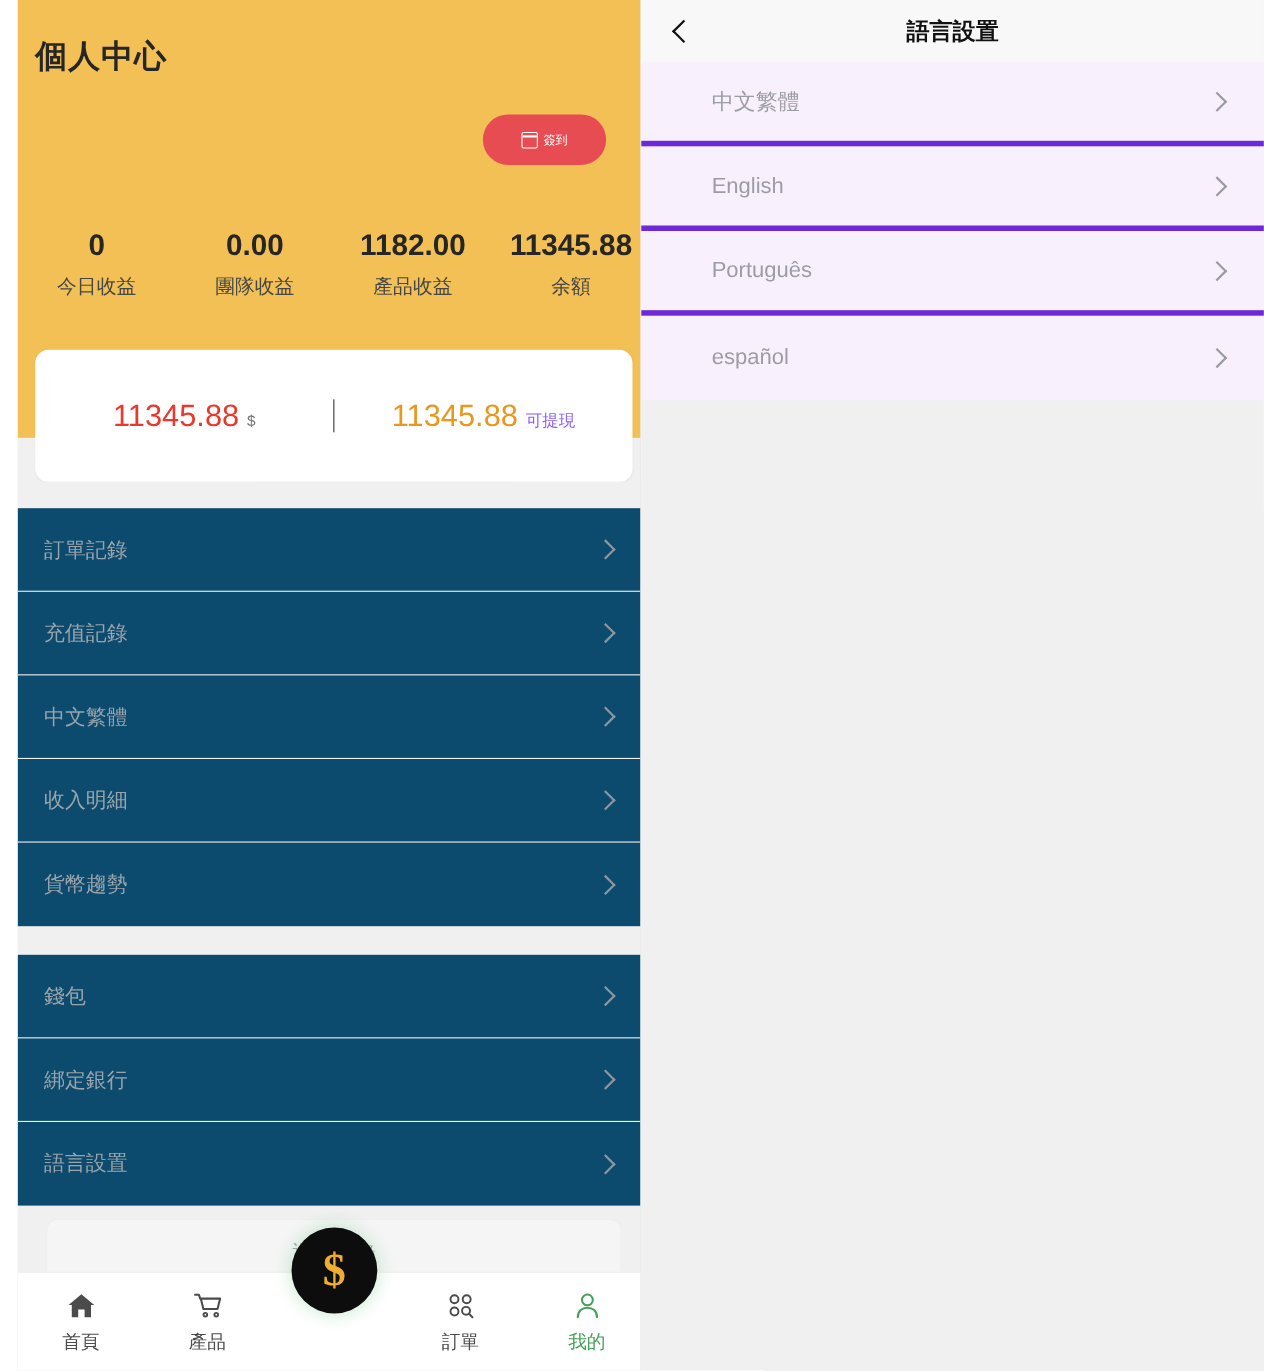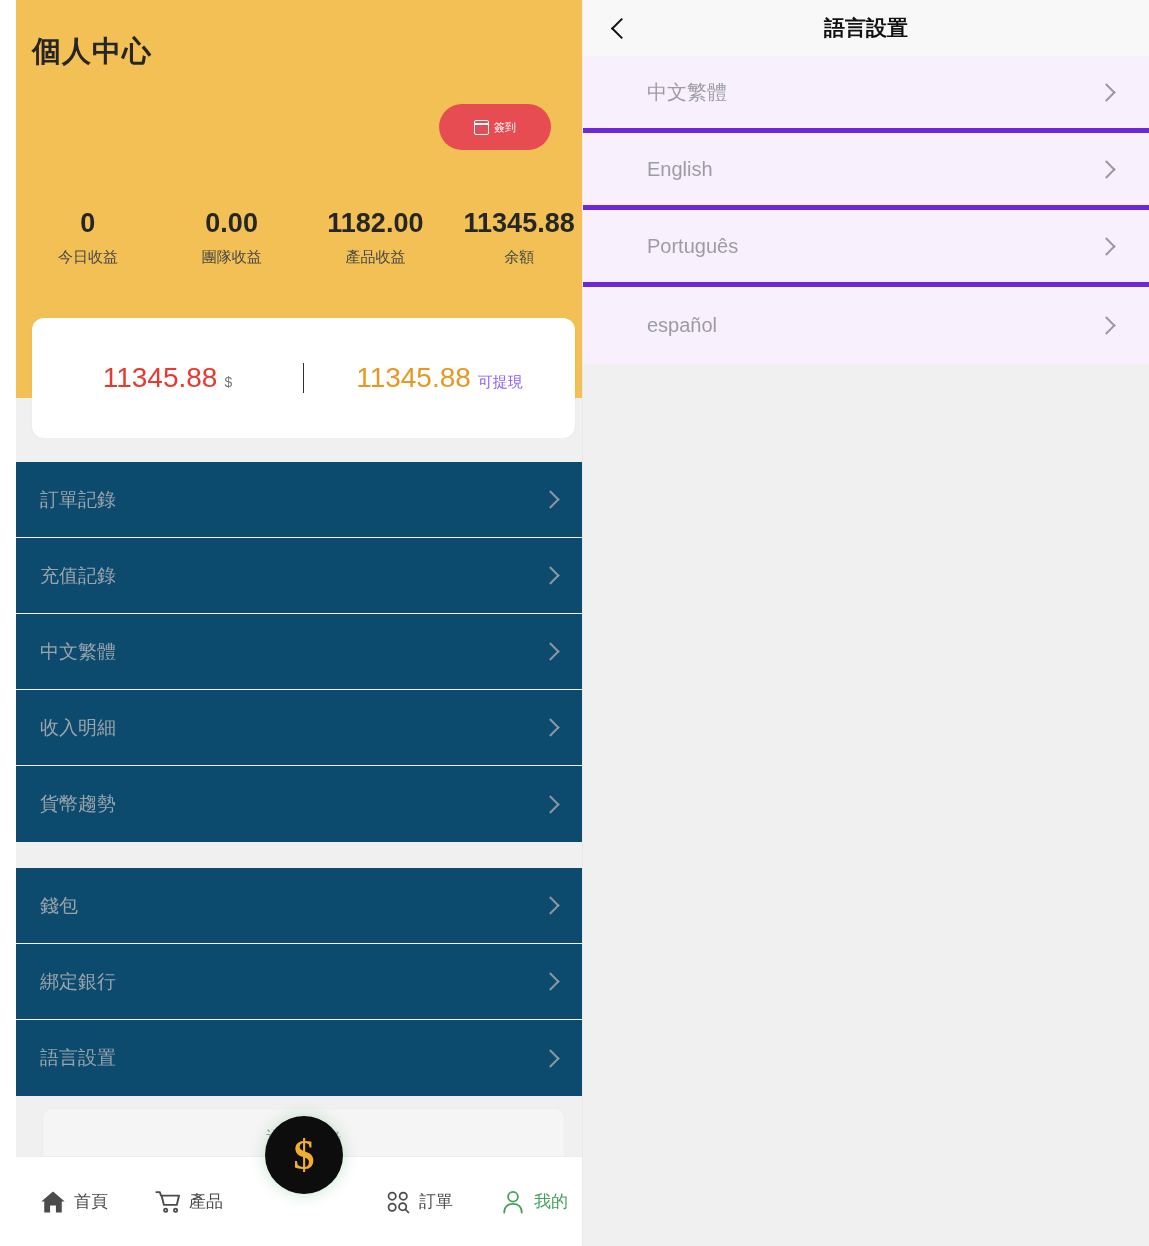--- a/index.html
+++ b/index.html
@@ -52,21 +52,21 @@
   .stats-row {
     position: absolute; top: 206px; left: 0; width: 575px;
     display: flex;
   }
   .stat { flex: 1; text-align: center; }
   .stat-value {
     font-size: 27px; font-weight: bold; color: #262626;
     line-height: 34px; white-space: nowrap;
   }
   .stat-label {
-    font-size: 15px; color: #474747; margin-top: 8px;
+    font-size: 18px; color: #474747; margin-top: 8px;
   }
 
   .balance-card {
     position: absolute; top: 318px; left: 16px;
     width: 543px; height: 120px;
     background: #ffffff;
     border-radius: 12px;
     display: flex; align-items: center;
     box-shadow: 0 1px 3px rgba(0,0,0,0.04);
   }
@@ -122,21 +122,21 @@
   
   .bottom-nav {
     position: absolute; bottom: 0; left: 0;
     width: 575px; height: 90px;
     background: #ffffff;
     border-top: 1px solid #ececec;
     display: flex; align-items: center;
     z-index: 20;
   }
   .nav-item {
-    flex: 1; display: flex; 
+    flex: 1; display: flex; flex-direction: column;
     align-items: center; justify-content: center; gap: 7px;
     cursor: pointer;
   }
   .nav-label { font-size: 17px; color: #4b4b4b; }
   .nav-item.active .nav-label { color: #44a05a; }
   .nav-icon { width: 28px; height: 28px; display: block; }
 
   .fab {
     position: absolute;
     left: 249px; top: -41px;

